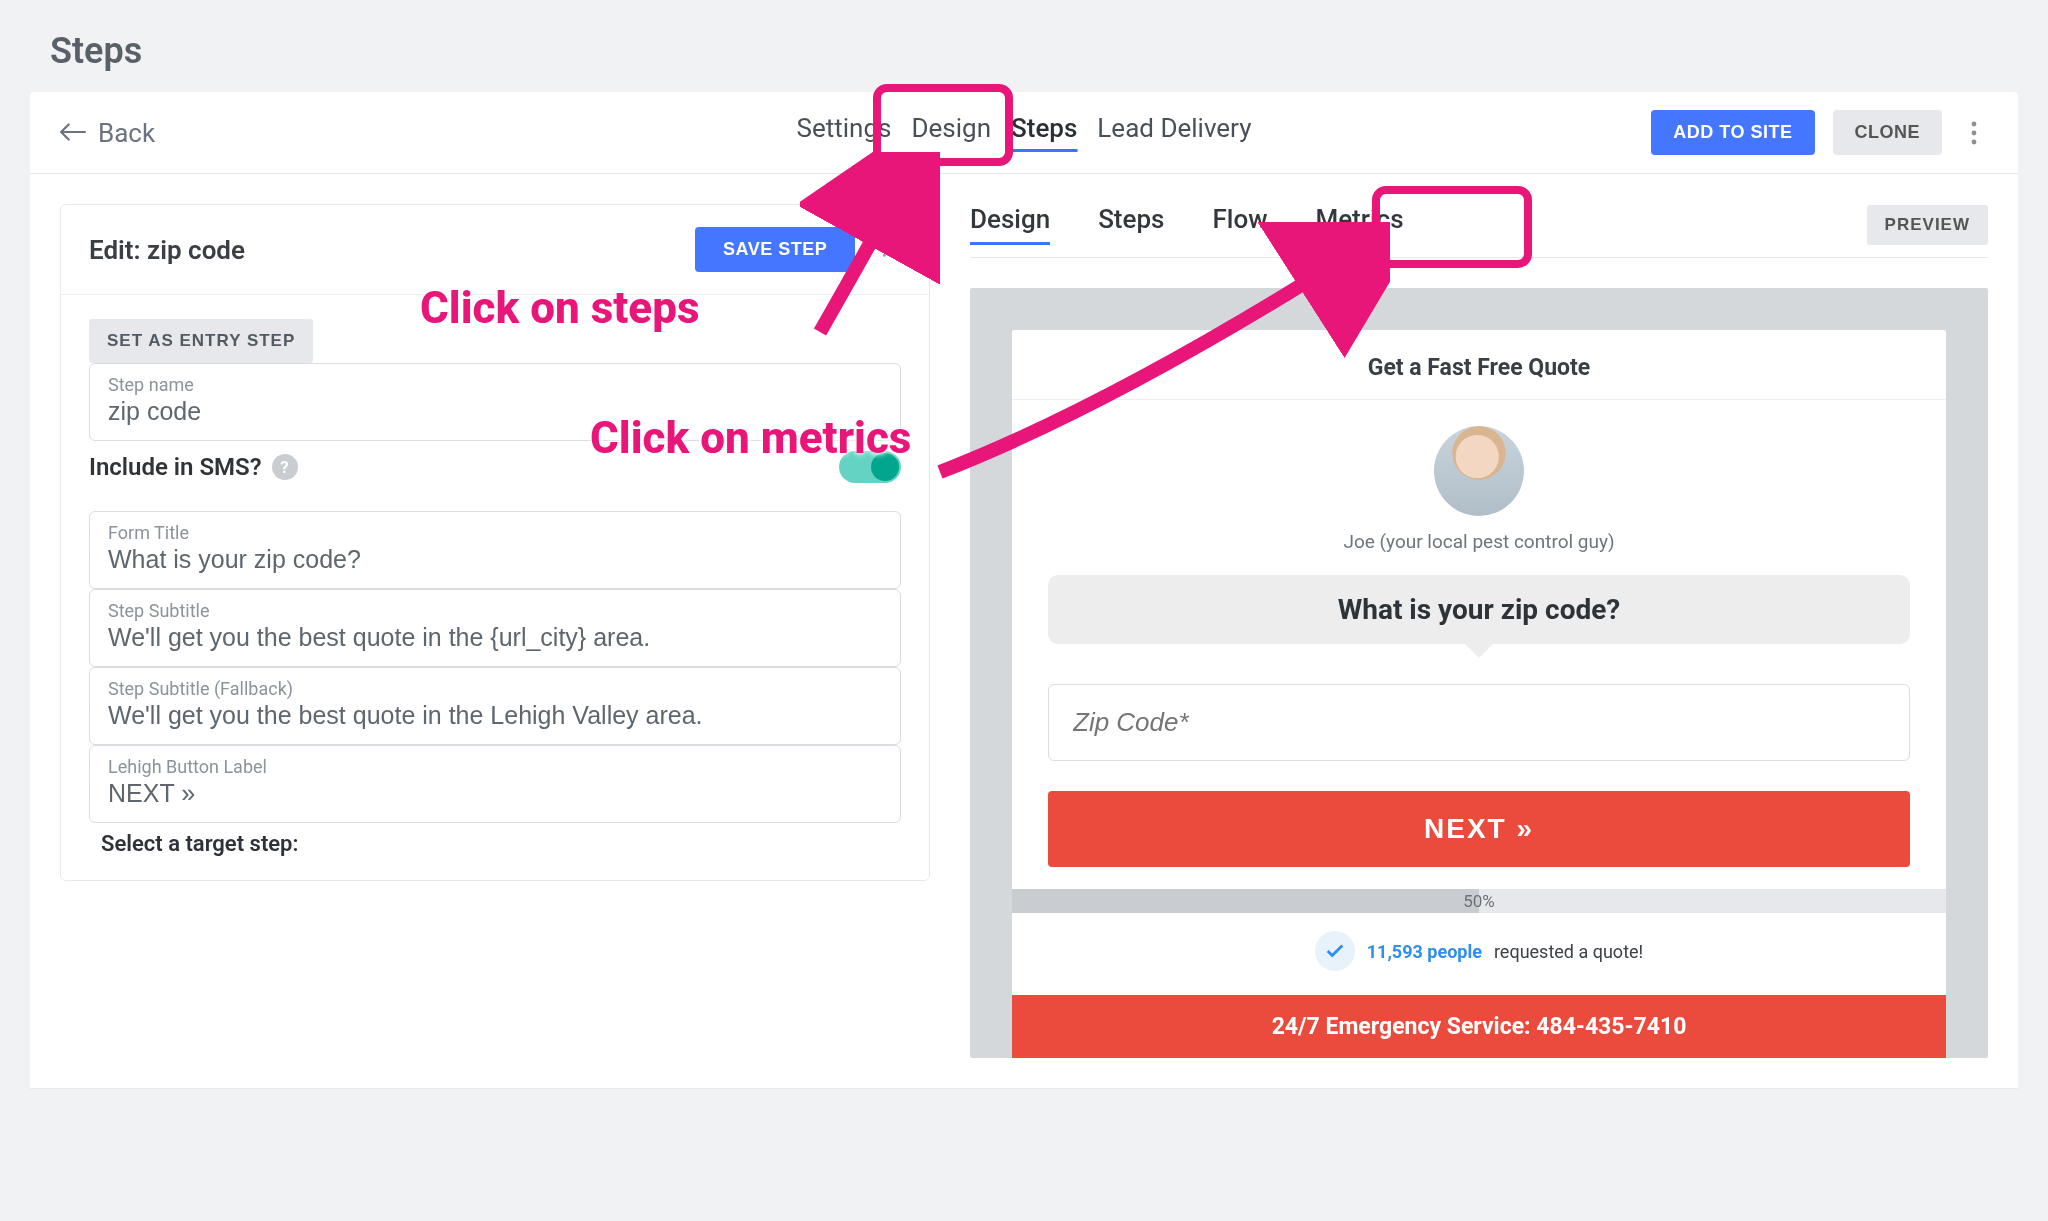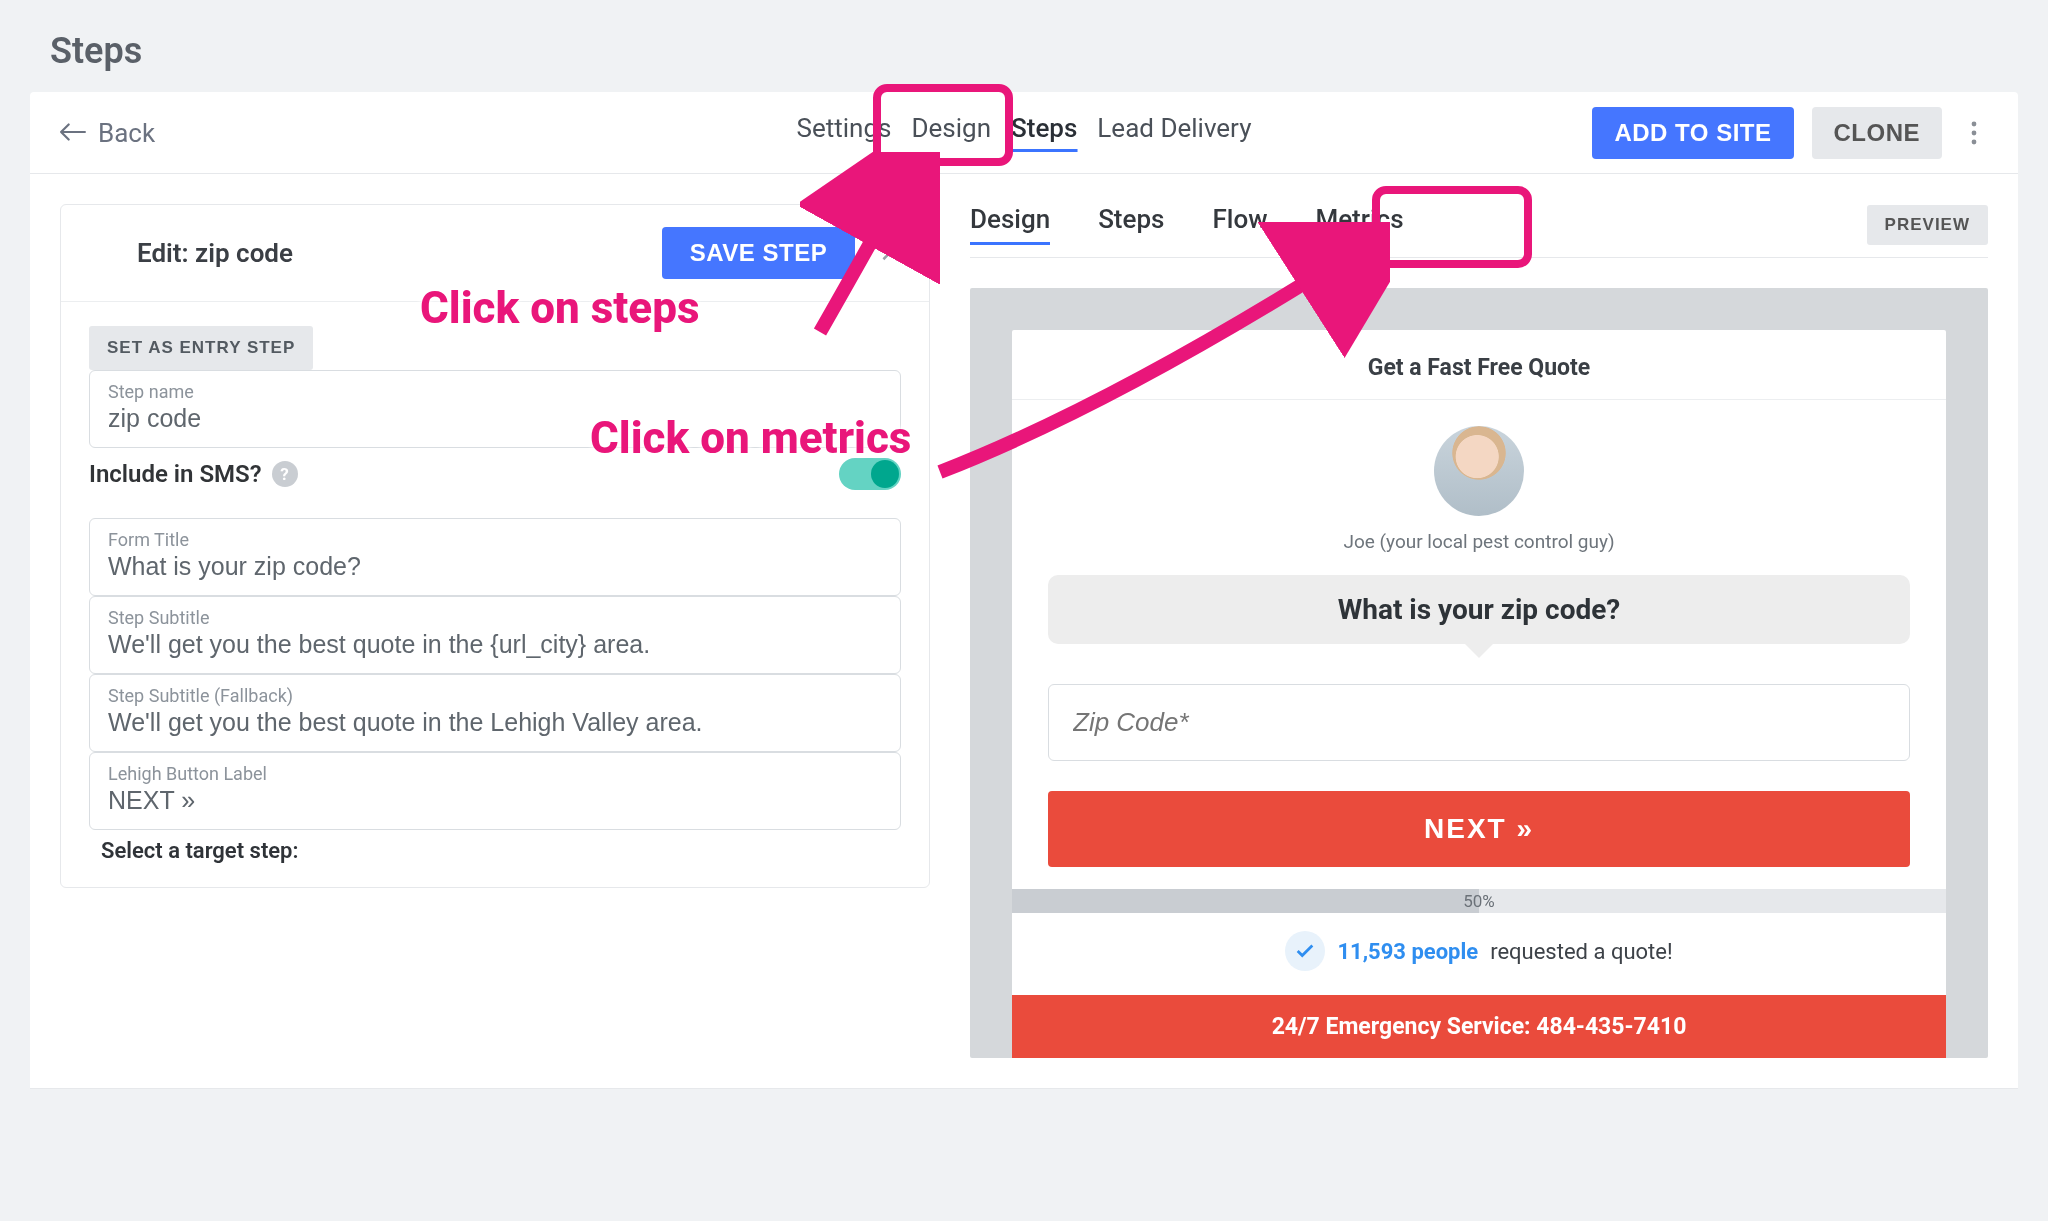--- a/index.html
+++ b/index.html
@@ -58,21 +58,21 @@
   border-bottom: 3px solid #3b74ff;
   font-weight: 500;
 }
 .topbar-actions {
   margin-left: auto;
   display: flex;
   align-items: center;
   gap: 18px;
 }
 .btn {
-  font-size: 24px;
+  font-size: 18px;
   font-weight: 600;
   letter-spacing: 0.5px;
   padding: 12px 22px;
   border-radius: 4px;
   border: none;
   cursor: pointer;
   text-align: right;
 }
 .btn-blue { background: #4576ff; color: #fff; }
 .btn-grey { background: #e6e8eb; color: #555; }
@@ -98,21 +98,20 @@
   display: flex;
   align-items: center;
   justify-content: space-between;
   padding: 22px 28px;
   border-bottom: 1px solid #eceef0;
 }
 .left-head-title {
   font-size: 26px;
   color: #3b3f45;
   font-weight: 600;
-  margin-left: 48px;
 }
 .left-head-actions { display:flex; align-items:center; gap: 24px; }
 .close-x { color: #9aa1a8; font-size: 26px; cursor:pointer; }
 .left-body { padding: 24px 28px; }
 .entry-btn {
   background: #e6e8eb;
   color: #535a61;
   font-size: 17px;
   font-weight: 600;
   letter-spacing: 1px;
@@ -289,21 +288,21 @@
   position:absolute; left:0; top:0; bottom:0;
   background: #c9cdd2;
 }
 .progress-text {
   position: absolute; left:0; right:0; top:0; bottom:0;
   font-size: 17px; color: #6b7178;
   display:flex; align-items:center; justify-content:center;
 }
 .social {
   display:flex; align-items:center; justify-content:center; gap:12px;
-  font-size: 22px; color: #3d4248; padding-bottom: 24px;
+  font-size: 18px; color: #3d4248; padding-bottom: 24px;
 }
 .social .count { color: #2f8ef0; font-weight:700; }
 .check-badge {
   width: 40px; height: 40px; border-radius: 50%;
   background: #e8f2fb;
   display:inline-flex; align-items:center; justify-content:center;
 }
 .check-badge svg { width: 22px; height: 22px; stroke: #2f8ef0; fill:none; stroke-width:3; }
 .emergency-bar {
   background: #ea4b3c;

